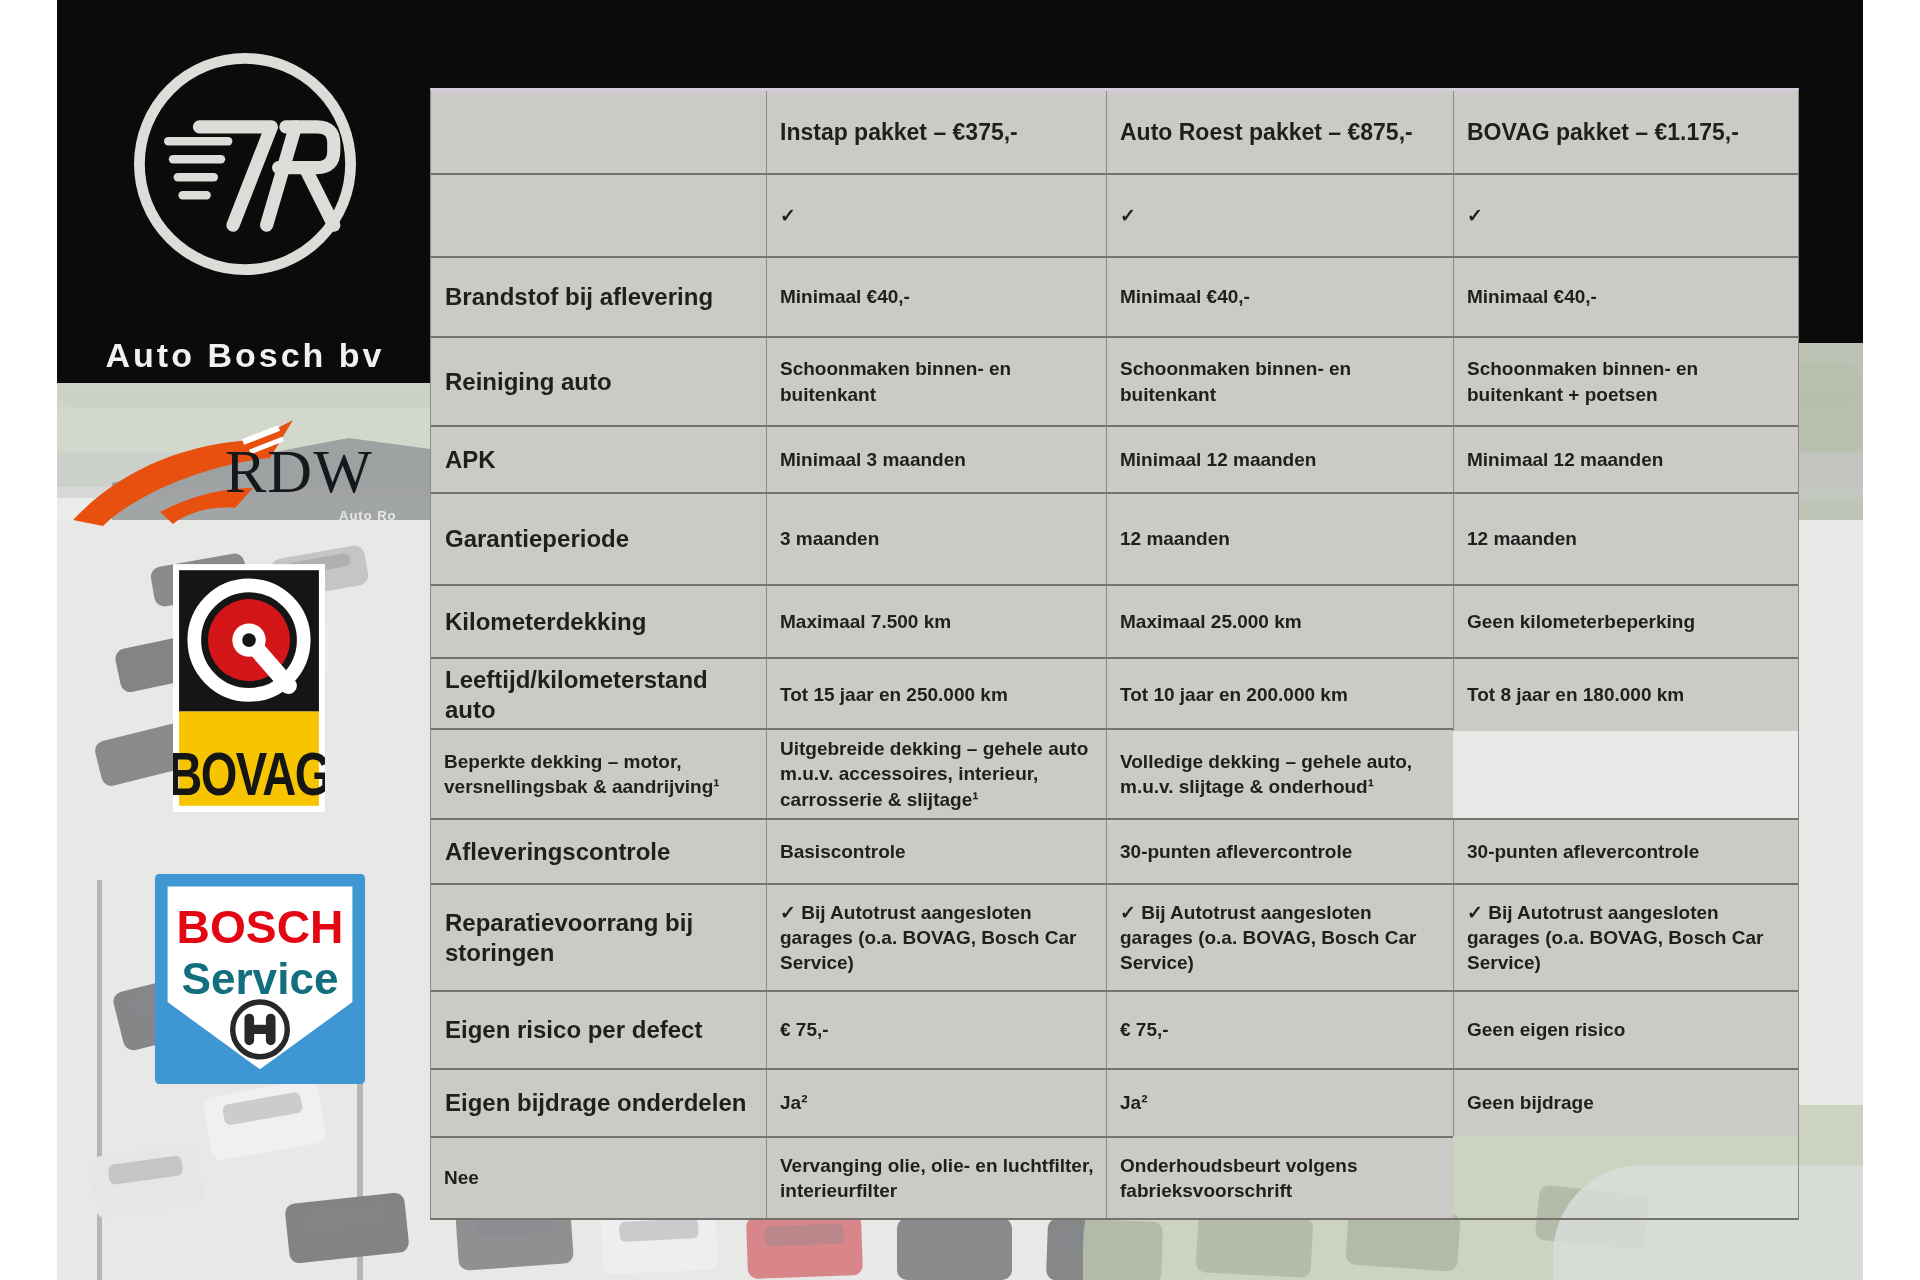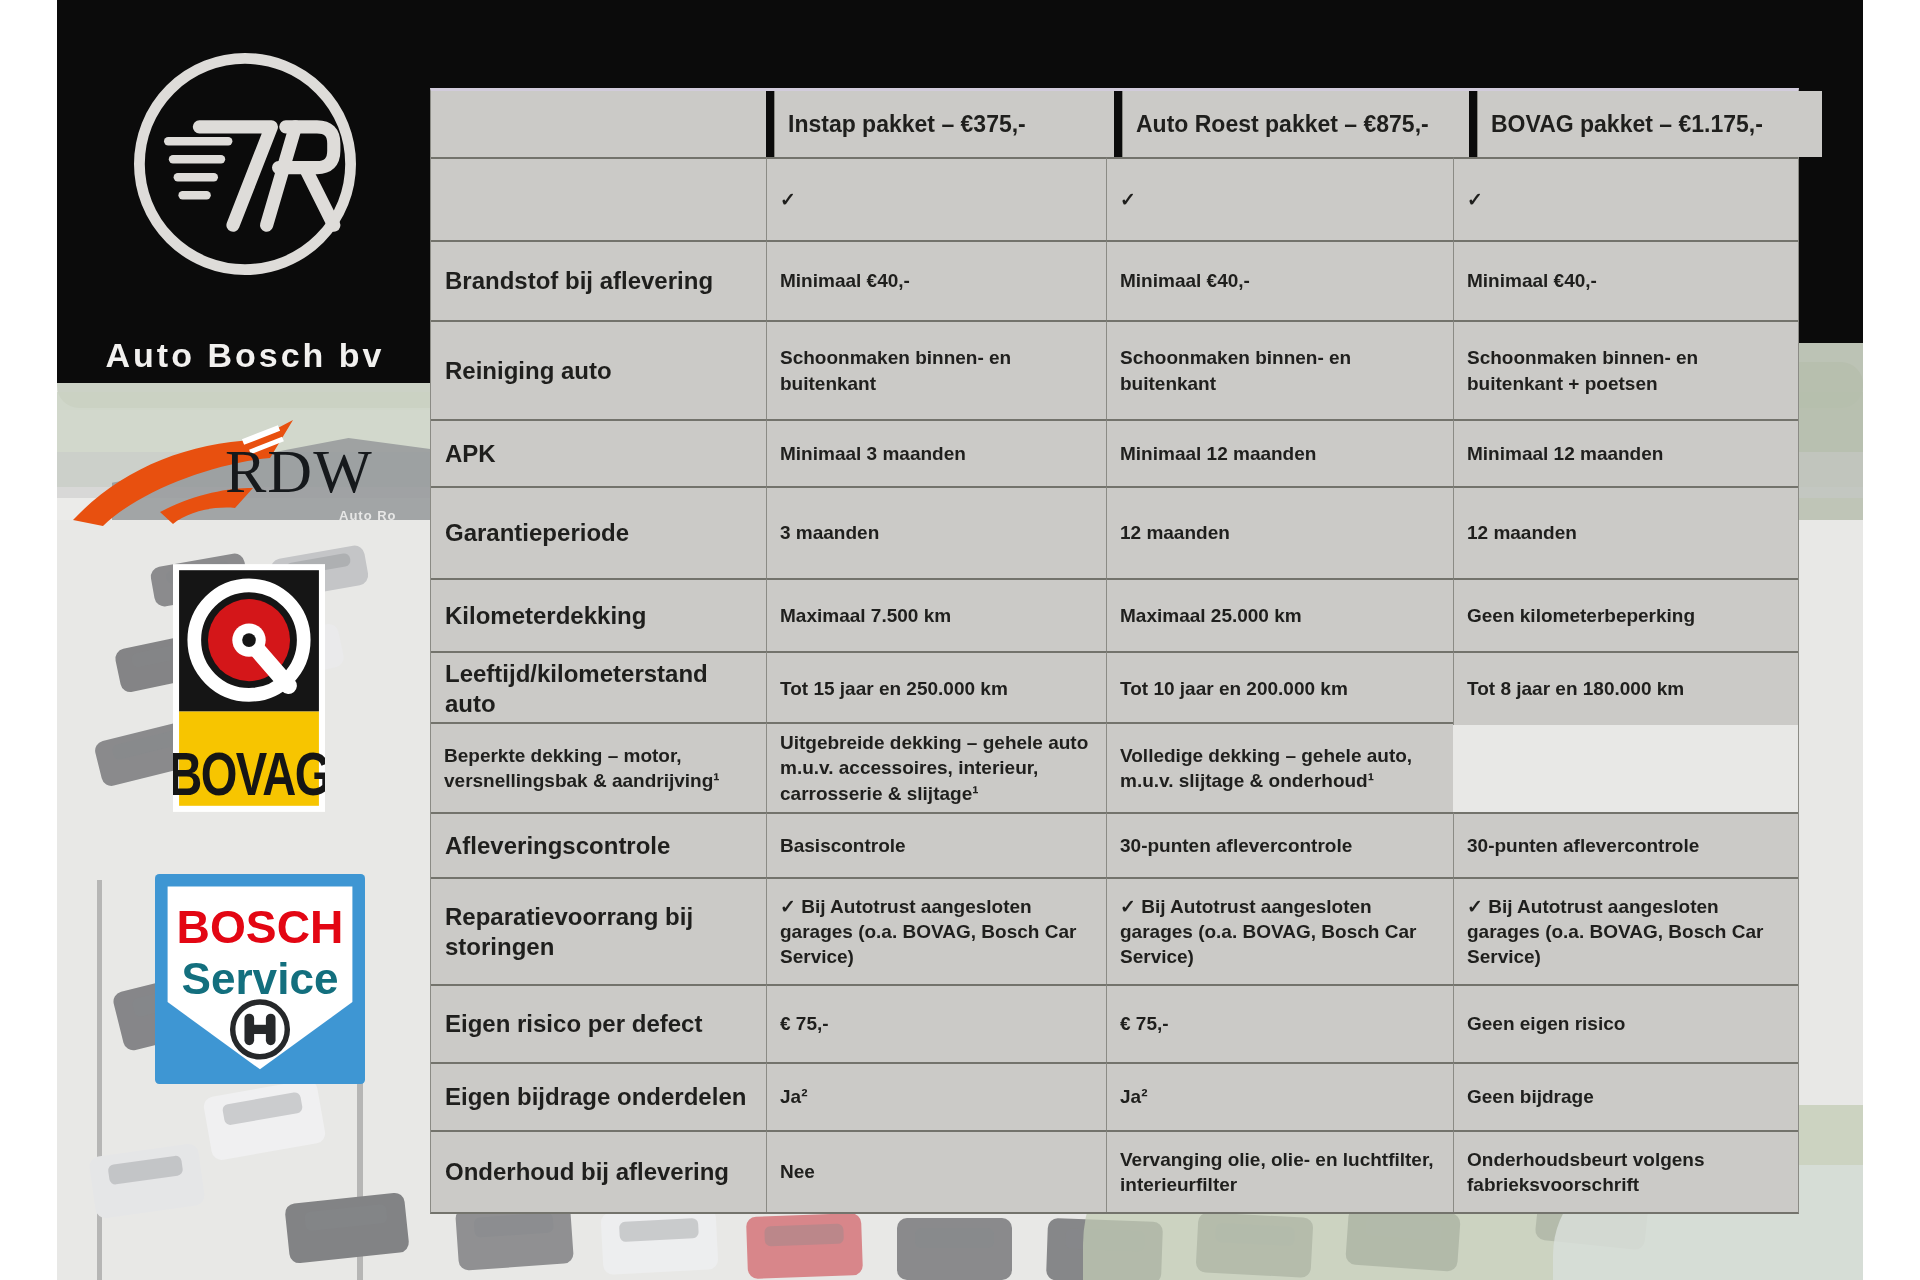--- a/index.html
+++ b/index.html
@@ -35,21 +35,21 @@
   .rdw{position:absolute;left:65px;top:408px;width:310px;height:130px;z-index:3;}
   .rdw-word{position:absolute;left:160px;top:28px;font-family:"Liberation Serif",serif;font-size:62px;color:#16191c;letter-spacing:1px;}
   .bovag{position:absolute;left:173px;top:563px;z-index:3;}
   .bosch{position:absolute;left:155px;top:874px;z-index:3;}
 
   
   .pkg-table{position:absolute;left:430px;top:88px;width:1367px;z-index:4;
     border-top:3px solid #d2ccdc;border-bottom:2px solid #73736c;
     border-left:1px solid #8b8b85;border-right:1px solid #8b8b85;}
   .tr{display:grid;grid-template-columns:335px 340px 347px 345px;}
-  .thead{height:66px;gap:8px;}
+  .thead{height:82px;}
   .td{display:flex;align-items:center;background:#cbcac7;border-top:2px solid #73736c;border-left:1px solid #8b8b85;
     font-weight:700;color:#1f1f1d;box-sizing:border-box;}
   .td:first-child{border-left:none;}
   .thead .td{border-top:none;}
   .label{font-size:24px;padding:6px 8px 6px 14px;line-height:1.25;}
   .value{font-size:19px;padding:6px 12px 6px 13px;line-height:1.32;}
   .th.value{font-size:23px;}
 </style>
 </head>
 <body>
@@ -161,21 +161,21 @@
           <div class="td value">✓</div>
           <div class="td value">✓</div>
           <div class="td value">✓</div>
         </div>
         <div class="tr" style="height: 80px;">
           <div class="td label">Brandstof bij aflevering</div>
           <div class="td value">Minimaal €40,-</div>
           <div class="td value">Minimaal €40,-</div>
           <div class="td value">Minimaal €40,-</div>
         </div>
-        <div class="tr" style="height: 99px;">
+        <div class="tr" style="height: 89px;">
           <div class="td label">Reiniging auto</div>
           <div class="td value">Schoonmaken binnen- en buitenkant</div>
           <div class="td value">Schoonmaken binnen- en buitenkant</div>
           <div class="td value">Schoonmaken binnen- en buitenkant + poetsen</div>
         </div>
         <div class="tr" style="height: 67px;">
           <div class="td label">APK</div>
           <div class="td value">Minimaal 3 maanden</div>
           <div class="td value">Minimaal 12 maanden</div>
           <div class="td value">Minimaal 12 maanden</div>
@@ -221,21 +221,20 @@
           <div class="td value">€ 75,-</div>
           <div class="td value">Geen eigen risico</div>
         </div>
         <div class="tr" style="height: 68px;">
           <div class="td label">Eigen bijdrage onderdelen</div>
           <div class="td value">Ja²</div>
           <div class="td value">Ja²</div>
           <div class="td value">Geen bijdrage</div>
         </div>
         <div class="tr" style="height: 82px;">
-          <div class="td label">Onderhoud bij aflevering</div>
           <div class="td value">Nee</div>
           <div class="td value">Vervanging olie, olie- en luchtfilter, interieurfilter</div>
           <div class="td value">Onderhoudsbeurt volgens fabrieksvoorschrift</div>
         </div>
       </div>
   </div>
 
 </div>
 
 </body></html>

